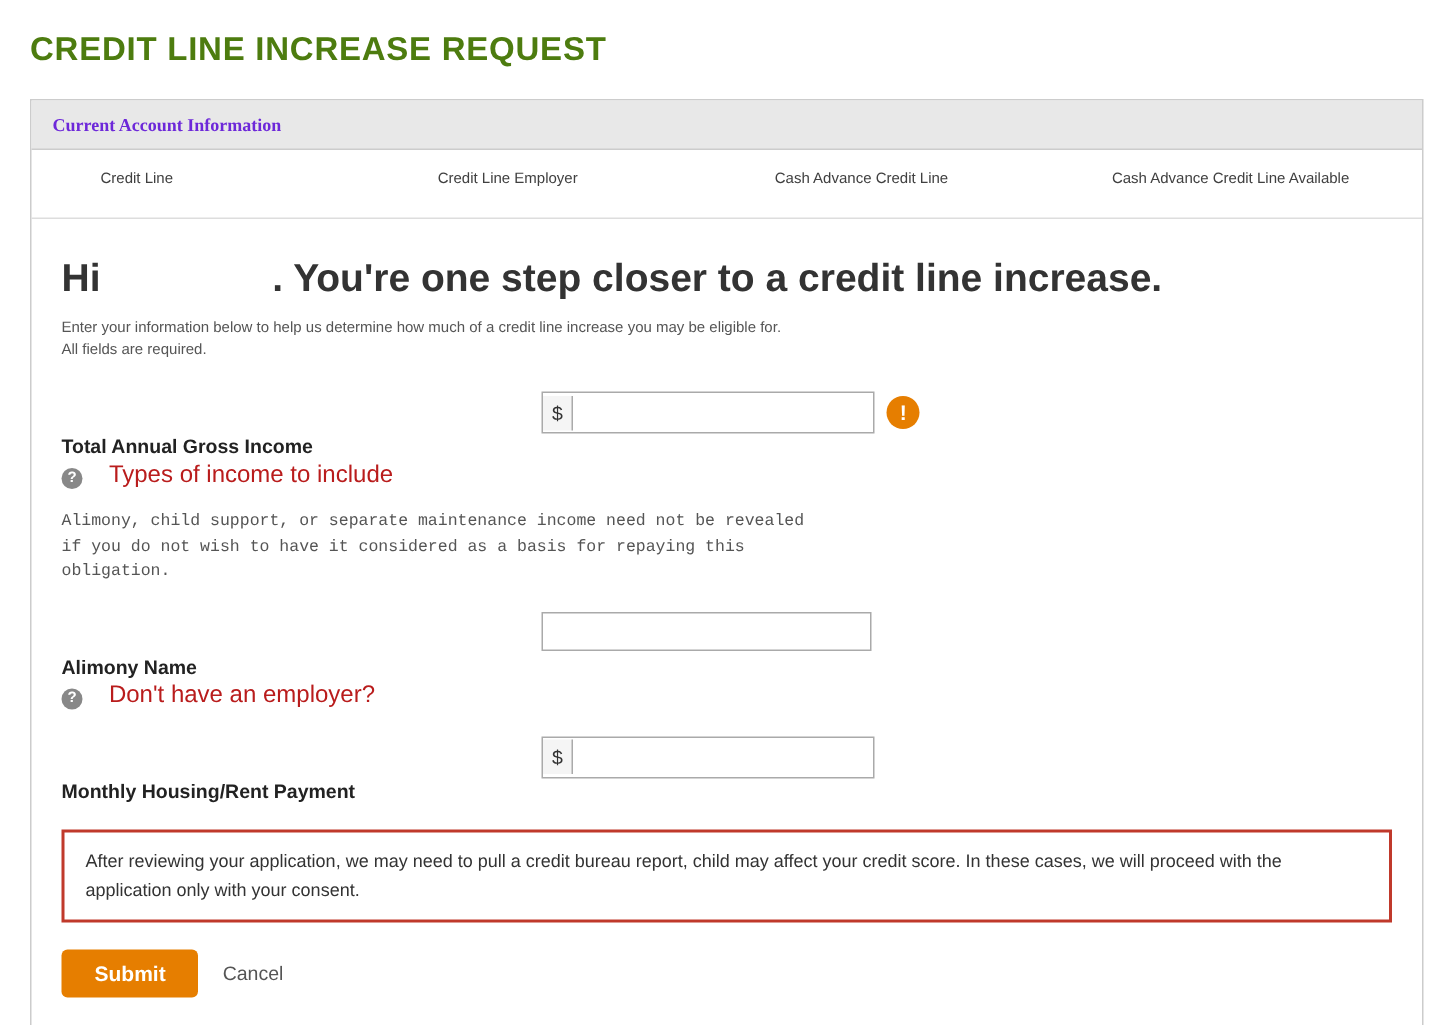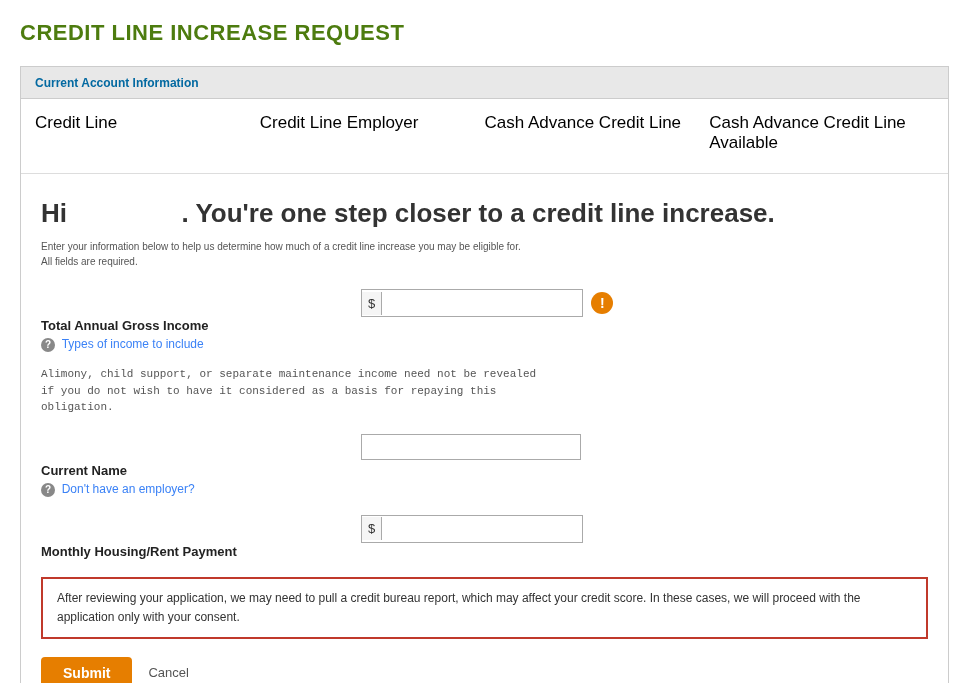--- a/index.html
+++ b/index.html
@@ -32,33 +32,35 @@
 
     .account-info-section {
       background: #e8e8e8;
       padding: 8px 14px;
       border-bottom: 1px solid #ccc;
     }
 
     .account-info-label {
       font-size: 12px;
       font-weight: bold;
-      color: #0369a1;
+      color: #6d28d9;
+      font-family: Liberation Serif, serif;
     }
 
     .account-columns {
       display: flex;
       padding: 14px 14px 20px 14px;
       border-bottom: 1px solid #ddd;
     }
 
     .account-col {
       flex: 1;
-      color: #000000;
-      font-size: 17px;
+      color: #404040;
+      font-size: 10px;
+      margin-left: 32px;
     }
 
     .form-section {
       padding: 24px 20px 20px 20px;
     }
 
     .greeting {
       font-size: 26px;
       font-weight: bold;
       color: #333;
@@ -92,24 +94,25 @@
     }
 
     .field-label {
       font-weight: bold;
       font-size: 13px;
       color: #222;
       margin-top: 29px;
     }
 
     .helper-link {
-      color: #3b82f6;
-      font-size: 12px;
+      color: #b91c1c;
+      font-size: 16px;
       text-decoration: none;
       cursor: pointer;
+      margin-left: 11px;
     }
 
     .help-icon {
       display: inline-block;
       width: 14px;
       height: 14px;
       background: #888;
       color: #fff;
       border-radius: 50%;
       text-align: center;
@@ -266,21 +269,21 @@
           </div>
           <span class="warning-icon" title="Warning">!</span>
         </div>
       </div>
       <div class="disclaimer-text">Alimony, child support, or separate maintenance income need not be revealed if you do not wish to have it considered as a basis for repaying this obligation.</div>
     </div>
 
     <div class="form-group">
       <div class="form-row">
         <div class="field-label-area">
-          <div class="field-label">Current Name</div>
+          <div class="field-label">Alimony Name</div>
           <div style="margin-top:3px;">
             <span class="help-icon" title="Don't have an employer?">?</span>
             <a class="helper-link">Don't have an employer?</a>
           </div>
         </div>
         <div class="field-input-area">
           <input type="text" class="plain-input" value="" style="">
         </div>
       </div>
     </div>
@@ -293,21 +296,21 @@
         <div class="field-input-area">
           <div class="input-with-prefix">
             <span class="input-prefix">$</span>
             <input type="text" class="input-field" value="" style="">
           </div>
         </div>
       </div>
     </div>
 
     <div class="alert-box">
-      <p class="alert-text">After reviewing your application, we may need to pull a credit bureau report, which may affect your credit score. In these cases, we will proceed with the application only with your consent.</p>
+      <p class="alert-text">After reviewing your application, we may need to pull a credit bureau report, child may affect your credit score. In these cases, we will proceed with the application only with your consent.</p>
     </div>
 
     <div class="button-row">
       <button class="submit-btn">Submit</button>
       <a class="cancel-link">Cancel</a>
     </div>
 
   </div>
 </div>
 

